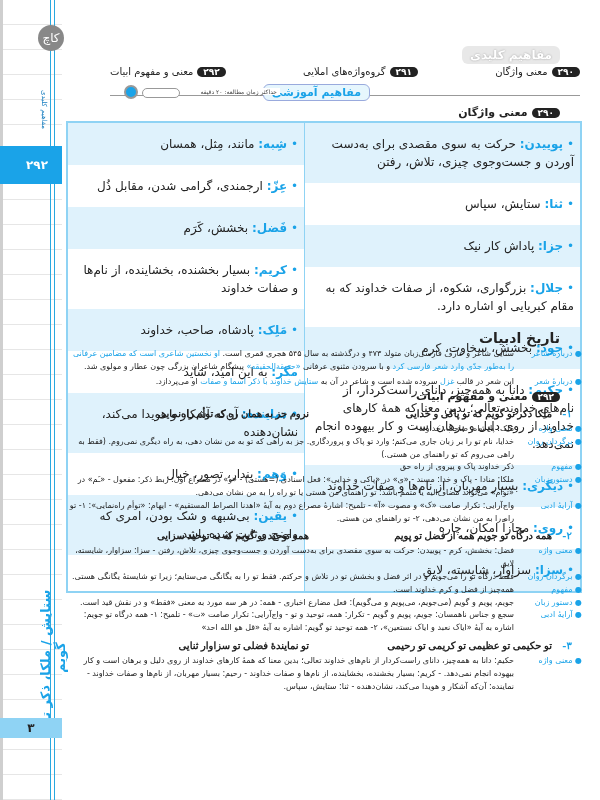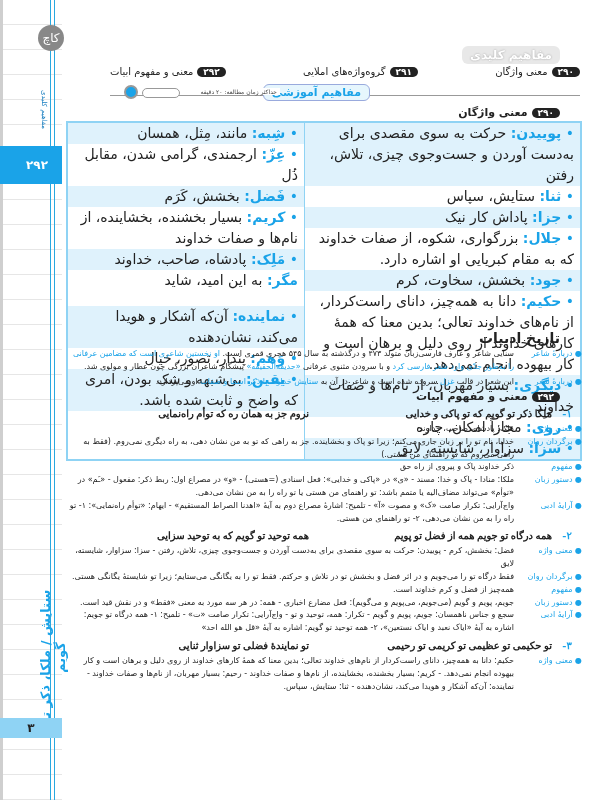--- a/index.html
+++ b/index.html
@@ -39,21 +39,21 @@
   .timer-icon { position: absolute; right: 442px; top: -3px; width: 14px; height: 14px; border-radius: 50%; background: #1aa3e8; border: 2px solid #999; }
 
   .section-head { display: flex; align-items: center; gap: 4px; font-size: 11px; font-weight: bold; direction: rtl; }
 
   .vocab-title { position: absolute; right: 40px; top: 106px; }
 
   .vocab-table { position: absolute; right: 18px; top: 121px; width: 516px; border: 2px solid #8fd3f4; direction: rtl; display: flex; }
   .vcol { display: flex; flex-direction: column; }
   .vcol.right { width: 276px; border-left: 1px solid #8fd3f4; }
   .vcol.left { flex: 1; }
-  .vrow { font-size: 14px; padding: 0 6px; min-height: 18px; line-height: 1.5; }
+  .vrow { font-size: 12px; padding: 12px 6px; min-height: 18px; line-height: 1.5; }
   .vrow:nth-child(odd) { background: #dff2fc; }
   .vrow .term { color: #1aa3e8; font-weight: bold; }
   .vrow .bullet { color: #1aa3e8; }
 
   .history { position: absolute; right: 18px; top: 330px; width: 516px; direction: rtl; }
   .history .h-title { font-size: 14px; font-weight: bold; margin-right: 22px; }
   .hrow { display: flex; font-size: 8px; line-height: 1.6; margin-top: 2px; }
   .hrow .label { width: 68px; color: #1aa3e8; flex-shrink: 0; }
   .hrow .text { flex: 1; }
   .blue { color: #1aa3e8; }
@@ -158,21 +158,21 @@
       <span class="vnum">۱-</span>
       <span class="hemi">مَلِکا ذکر تو گویم که تو پاکی و خدایی</span>
       <span class="hemi">نروم جز به همان ره که توأم راه‌نمایی</span>
     </div>
     <div class="vline">
         <span class="label">● <span>معنی واژه</span></span>
         <span class="text">مَلِک: پادشاه، صاحب، خداوند</span>
       </div>
     <div class="vline">
         <span class="label">● <span>برگردان روان</span></span>
-        <span class="text">خدایا، نام تو را بر زبان جاری می‌کنم؛ زیرا تو پاک و بخشاینده. جز به راهی که تو به من نشان دهی، به راه دیگری نمی‌روم. (فقط به راهی می‌روم که تو راهنمای من هستی.)</span>
+        <span class="text">خدایا، نام تو را بر زبان جاری می‌کنم؛ وارد تو پاک و پروردگاری. جز به راهی که تو به من نشان دهی، به راه دیگری نمی‌روم. (فقط به راهی می‌روم که تو راهنمای من هستی.)</span>
       </div>
     <div class="vline">
         <span class="label">● <span>مفهوم</span></span>
         <span class="text">ذکر خداوند پاک و پیروی از راه حق</span>
       </div>
     <div class="vline">
         <span class="label">● <span>دستور زبان</span></span>
         <span class="text">ملکا: منادا - پاک و خدا: مسند - «ی» در «پاکی و خدایی»: فعل اسنادی (=هستی) - «و» در مصراع اول: ربط ذکر: مفعول - «ـَم» در «توأم» می‌تواند مضاف‌الیه یا متمم باشد: تو راهنمای من هستی یا تو راه را به من نشان می‌دهی.</span>
       </div>
     <div class="vline">

